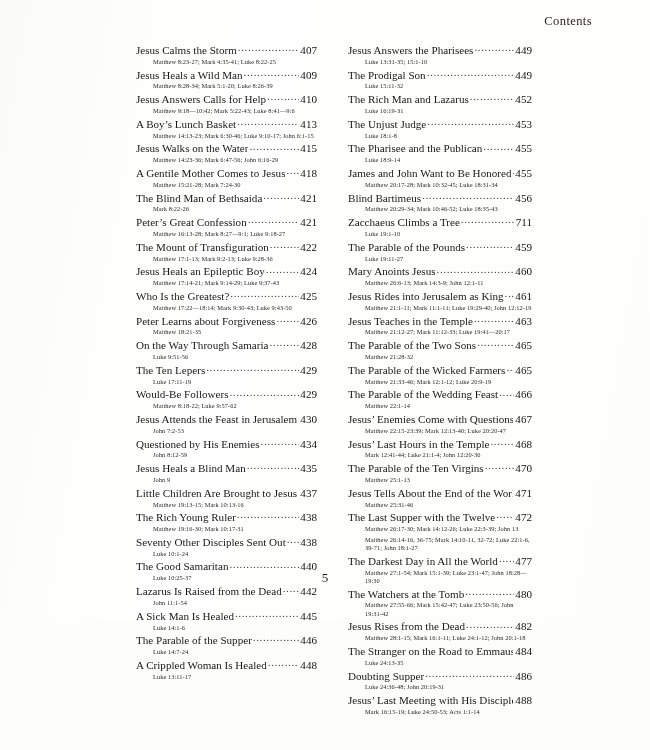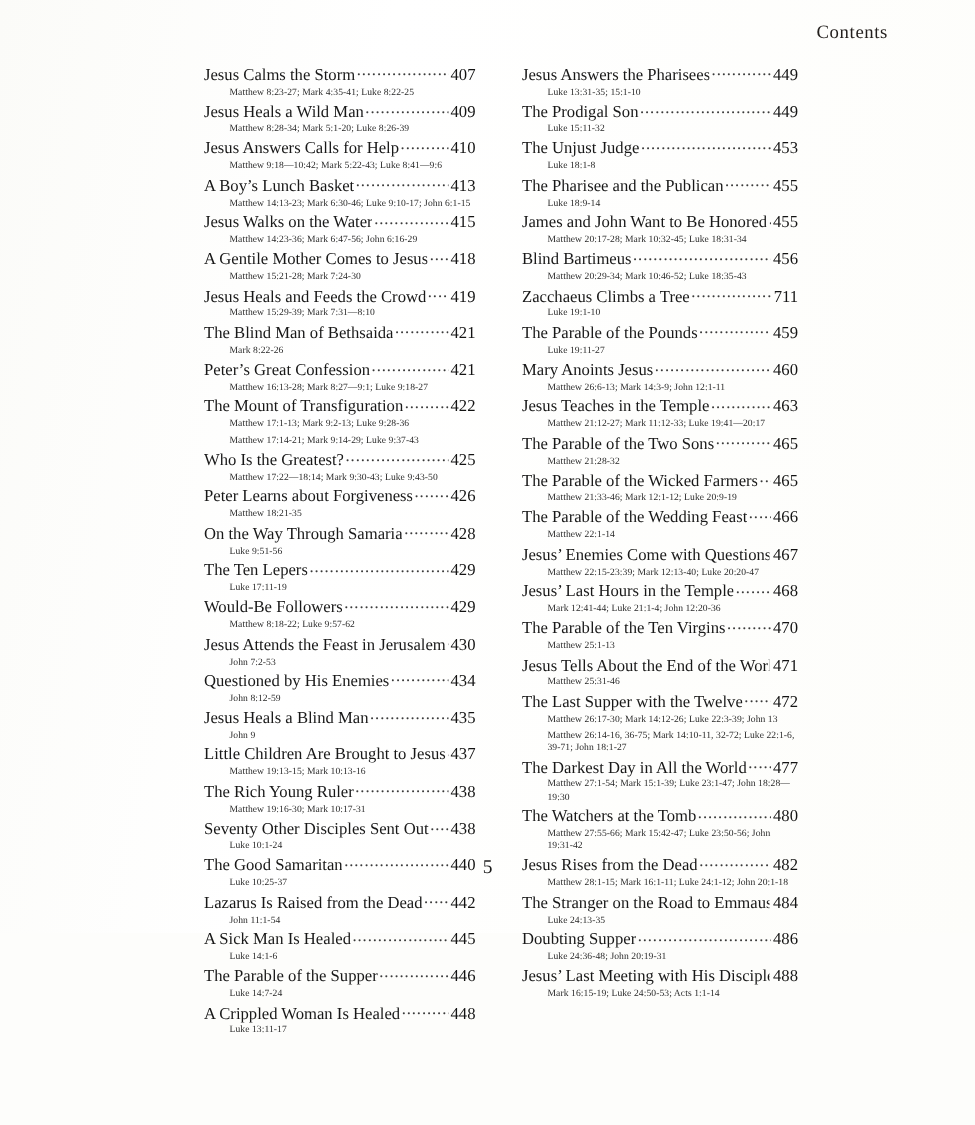--- a/index.html
+++ b/index.html
@@ -159,28 +159,20 @@
         <div class="entry">
           <div class="entry-line">
             <span class="entry-title">A Gentile Mother Comes to Jesus</span>
             <span class="leader"></span>
             <span class="entry-page">418</span>
           </div>
           <div class="entry-ref">Matthew 15:21-28; Mark 7:24-30</div>
         </div>
         <div class="entry">
           <div class="entry-line">
-            <span class="entry-title">Jesus Heals and Feeds the Crowd</span>
-            <span class="leader"></span>
-            <span class="entry-page">419</span>
-          </div>
-          <div class="entry-ref">Matthew 15:29-39; Mark 7:31—8:10</div>
-        </div>
-        <div class="entry">
-          <div class="entry-line">
             <span class="entry-title">The Blind Man of Bethsaida</span>
             <span class="leader"></span>
             <span class="entry-page">421</span>
           </div>
           <div class="entry-ref">Mark 8:22-26</div>
         </div>
         <div class="entry">
           <div class="entry-line">
             <span class="entry-title">Peter’s Great Confession</span>
             <span class="leader"></span>
@@ -190,20 +182,25 @@
         </div>
         <div class="entry">
           <div class="entry-line">
             <span class="entry-title">The Mount of Transfiguration</span>
             <span class="leader"></span>
             <span class="entry-page">422</span>
           </div>
           <div class="entry-ref">Matthew 17:1-13; Mark 9:2-13; Luke 9:28-36</div>
         </div>
         <div class="entry">
+          <div class="entry-line">
+            <span class="entry-title">Jesus Heals an Epileptic Boy</span>
+            <span class="leader"></span>
+            <span class="entry-page">424</span>
+          </div>
           <div class="entry-ref">Matthew 17:14-21; Mark 9:14-29; Luke 9:37-43</div>
         </div>
         <div class="entry">
           <div class="entry-line">
             <span class="entry-title">Who Is the Greatest?</span>
             <span class="leader"></span>
             <span class="entry-page">425</span>
           </div>
           <div class="entry-ref">Matthew 17:22—18:14; Mark 9:30-43; Luke 9:43-50</div>
         </div>
@@ -340,20 +337,28 @@
         <div class="entry">
           <div class="entry-line">
             <span class="entry-title">The Prodigal Son</span>
             <span class="leader"></span>
             <span class="entry-page">449</span>
           </div>
           <div class="entry-ref">Luke 15:11-32</div>
         </div>
         <div class="entry">
           <div class="entry-line">
+            <span class="entry-title">The Rich Man and Lazarus</span>
+            <span class="leader"></span>
+            <span class="entry-page">452</span>
+          </div>
+          <div class="entry-ref">Luke 16:19-31</div>
+        </div>
+        <div class="entry">
+          <div class="entry-line">
             <span class="entry-title">The Unjust Judge</span>
             <span class="leader"></span>
             <span class="entry-page">453</span>
           </div>
           <div class="entry-ref">Luke 18:1-8</div>
         </div>
         <div class="entry">
           <div class="entry-line">
             <span class="entry-title">The Pharisee and the Publican</span>
             <span class="leader"></span>
@@ -393,20 +398,28 @@
           </div>
           <div class="entry-ref">Luke 19:11-27</div>
         </div>
         <div class="entry">
           <div class="entry-line">
             <span class="entry-title">Mary Anoints Jesus</span>
             <span class="leader"></span>
             <span class="entry-page">460</span>
           </div>
           <div class="entry-ref">Matthew 26:6-13; Mark 14:3-9; John 12:1-11</div>
+        </div>
+        <div class="entry">
+          <div class="entry-line">
+            <span class="entry-title">Jesus Rides into Jerusalem as King</span>
+            <span class="leader"></span>
+            <span class="entry-page">461</span>
+          </div>
+          <div class="entry-ref">Matthew 21:1-11; Mark 11:1-11; Luke 19:29-40; John 12:12-19</div>
         </div>
         <div class="entry">
           <div class="entry-line">
             <span class="entry-title">Jesus Teaches in the Temple</span>
             <span class="leader"></span>
             <span class="entry-page">463</span>
           </div>
           <div class="entry-ref">Matthew 21:12-27; Mark 11:12-33; Luke 19:41—20:17</div>
         </div>
         <div class="entry">

